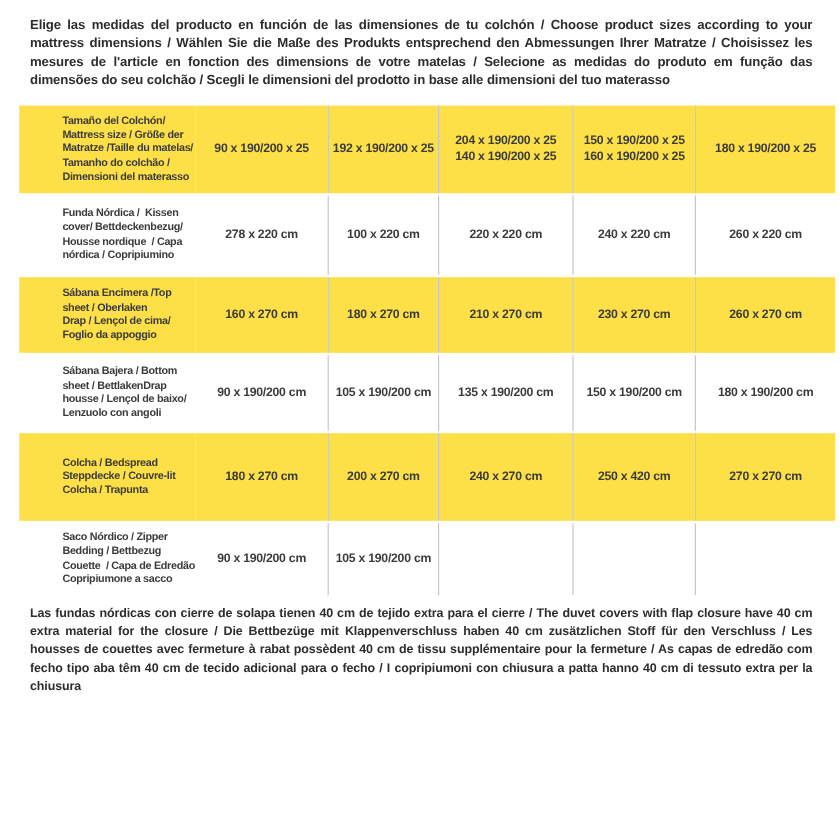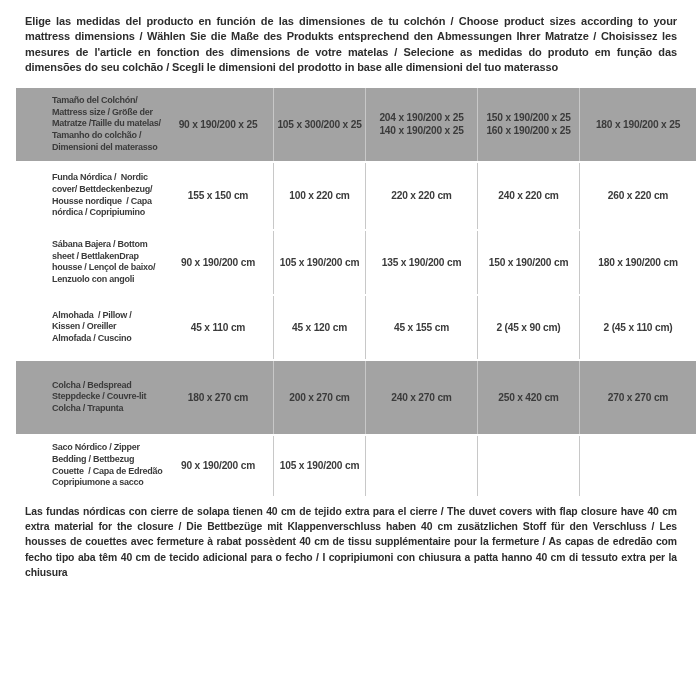--- a/index.html
+++ b/index.html
@@ -34,21 +34,21 @@
     border-spacing: 0 2px;
     table-layout: fixed;
   }
   col.c-label { width: 147px; }
   col.c1 { width: 110px; }
   col.c2 { width: 92px; }
   col.c3 { width: 112px; }
   col.c4 { width: 102px; }
   col.c5 { width: 117px; }
 
-  tr.row-gray  td { background: #a3a3a3; }
+  tr.row-gray  td { background: #fde047; }
   tr.row-white td { background: #ffffff; }
 
   td {
     vertical-align: middle;
     font-weight: 700;
     color: #3b3b3b;
     padding: 0;
   }
   td.label-cell {
     padding-left: 36px;
@@ -103,58 +103,59 @@
         <col class="c5">
     </colgroup>
     <tbody>
       <tr class="row-gray">
         <td class="label-cell">Tamaño del Colchón/
 Mattress size / Größe der
 Matratze /Taille du matelas/
 Tamanho do colchão /
 Dimensioni del materasso</td>
         <td class="val">90 x 190/200 x 25</td>
-        <td class="val">105 x 300/200 x 25</td>
+        <td class="val">192 x 190/200 x 25</td>
         <td class="val">204 x 190/200 x 25
 140 x 190/200 x 25</td>
         <td class="val">150 x 190/200 x 25
 160 x 190/200 x 25</td>
         <td class="val">180 x 190/200 x 25</td>
       </tr>
       <tr class="row-white">
-        <td class="label-cell">Funda Nórdica /  Nordic
+        <td class="label-cell">Funda Nórdica /  Kissen
 cover/ Bettdeckenbezug/
 Housse nordique  / Capa
 nórdica / Copripiumino</td>
-        <td class="val">155 x 150 cm</td>
+        <td class="val">278 x 220 cm</td>
         <td class="val">100 x 220 cm</td>
         <td class="val">220 x 220 cm</td>
         <td class="val">240 x 220 cm</td>
         <td class="val">260 x 220 cm</td>
+      </tr>
+      <tr class="row-gray">
+        <td class="label-cell">Sábana Encimera /Top
+sheet / Oberlaken
+Drap / Lençol de cima/
+Foglio da appoggio</td>
+        <td class="val">160 x 270 cm</td>
+        <td class="val">180 x 270 cm</td>
+        <td class="val">210 x 270 cm</td>
+        <td class="val">230 x 270 cm</td>
+        <td class="val">260 x 270 cm</td>
       </tr>
       <tr class="row-white">
         <td class="label-cell">Sábana Bajera / Bottom
 sheet / BettlakenDrap
 housse / Lençol de baixo/
 Lenzuolo con angoli</td>
         <td class="val">90 x 190/200 cm</td>
         <td class="val">105 x 190/200 cm</td>
         <td class="val">135 x 190/200 cm</td>
         <td class="val">150 x 190/200 cm</td>
         <td class="val">180 x 190/200 cm</td>
-      </tr>
-      <tr class="row-white">
-        <td class="label-cell">Almohada  / Pillow /
-Kissen / Oreiller
-Almofada / Cuscino</td>
-        <td class="val">45 x 110 cm</td>
-        <td class="val">45 x 120 cm</td>
-        <td class="val">45 x 155 cm</td>
-        <td class="val">2 (45 x 90 cm)</td>
-        <td class="val">2 (45 x 110 cm)</td>
       </tr>
       <tr class="row-gray">
         <td class="label-cell">Colcha / Bedspread
 Steppdecke / Couvre-lit
 Colcha / Trapunta</td>
         <td class="val">180 x 270 cm</td>
         <td class="val">200 x 270 cm</td>
         <td class="val">240 x 270 cm</td>
         <td class="val">250 x 420 cm</td>
         <td class="val">270 x 270 cm</td>

